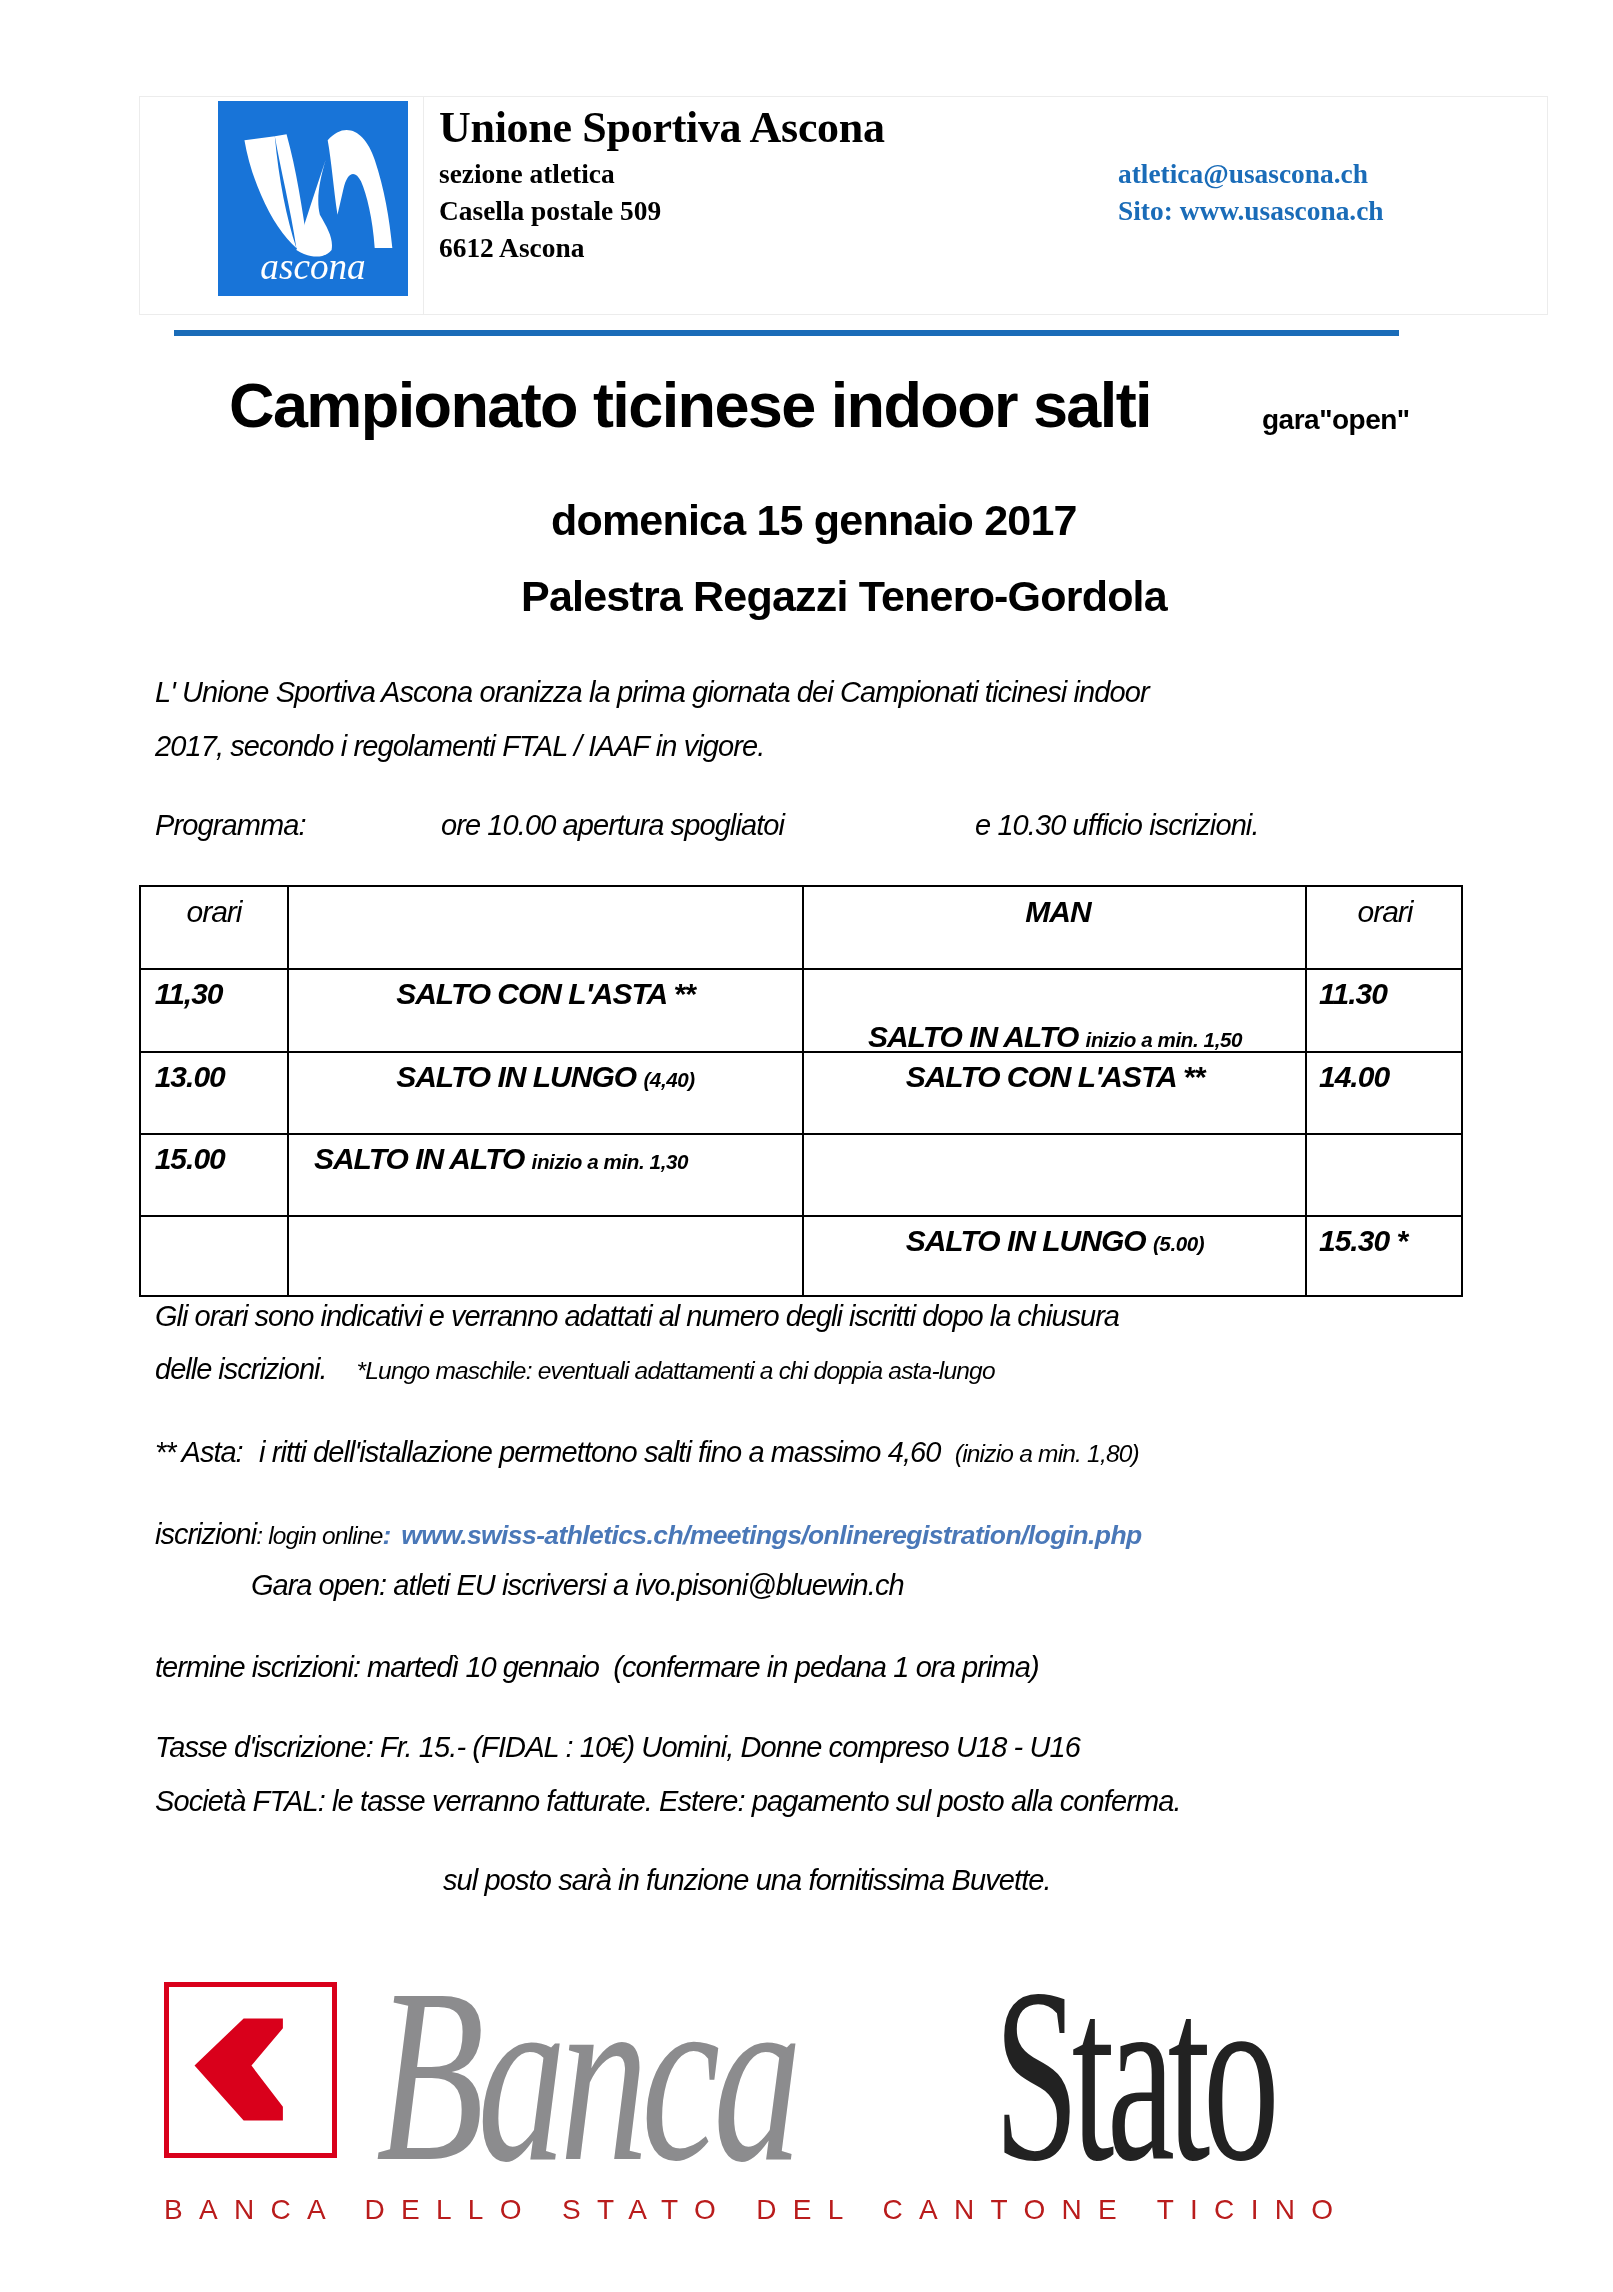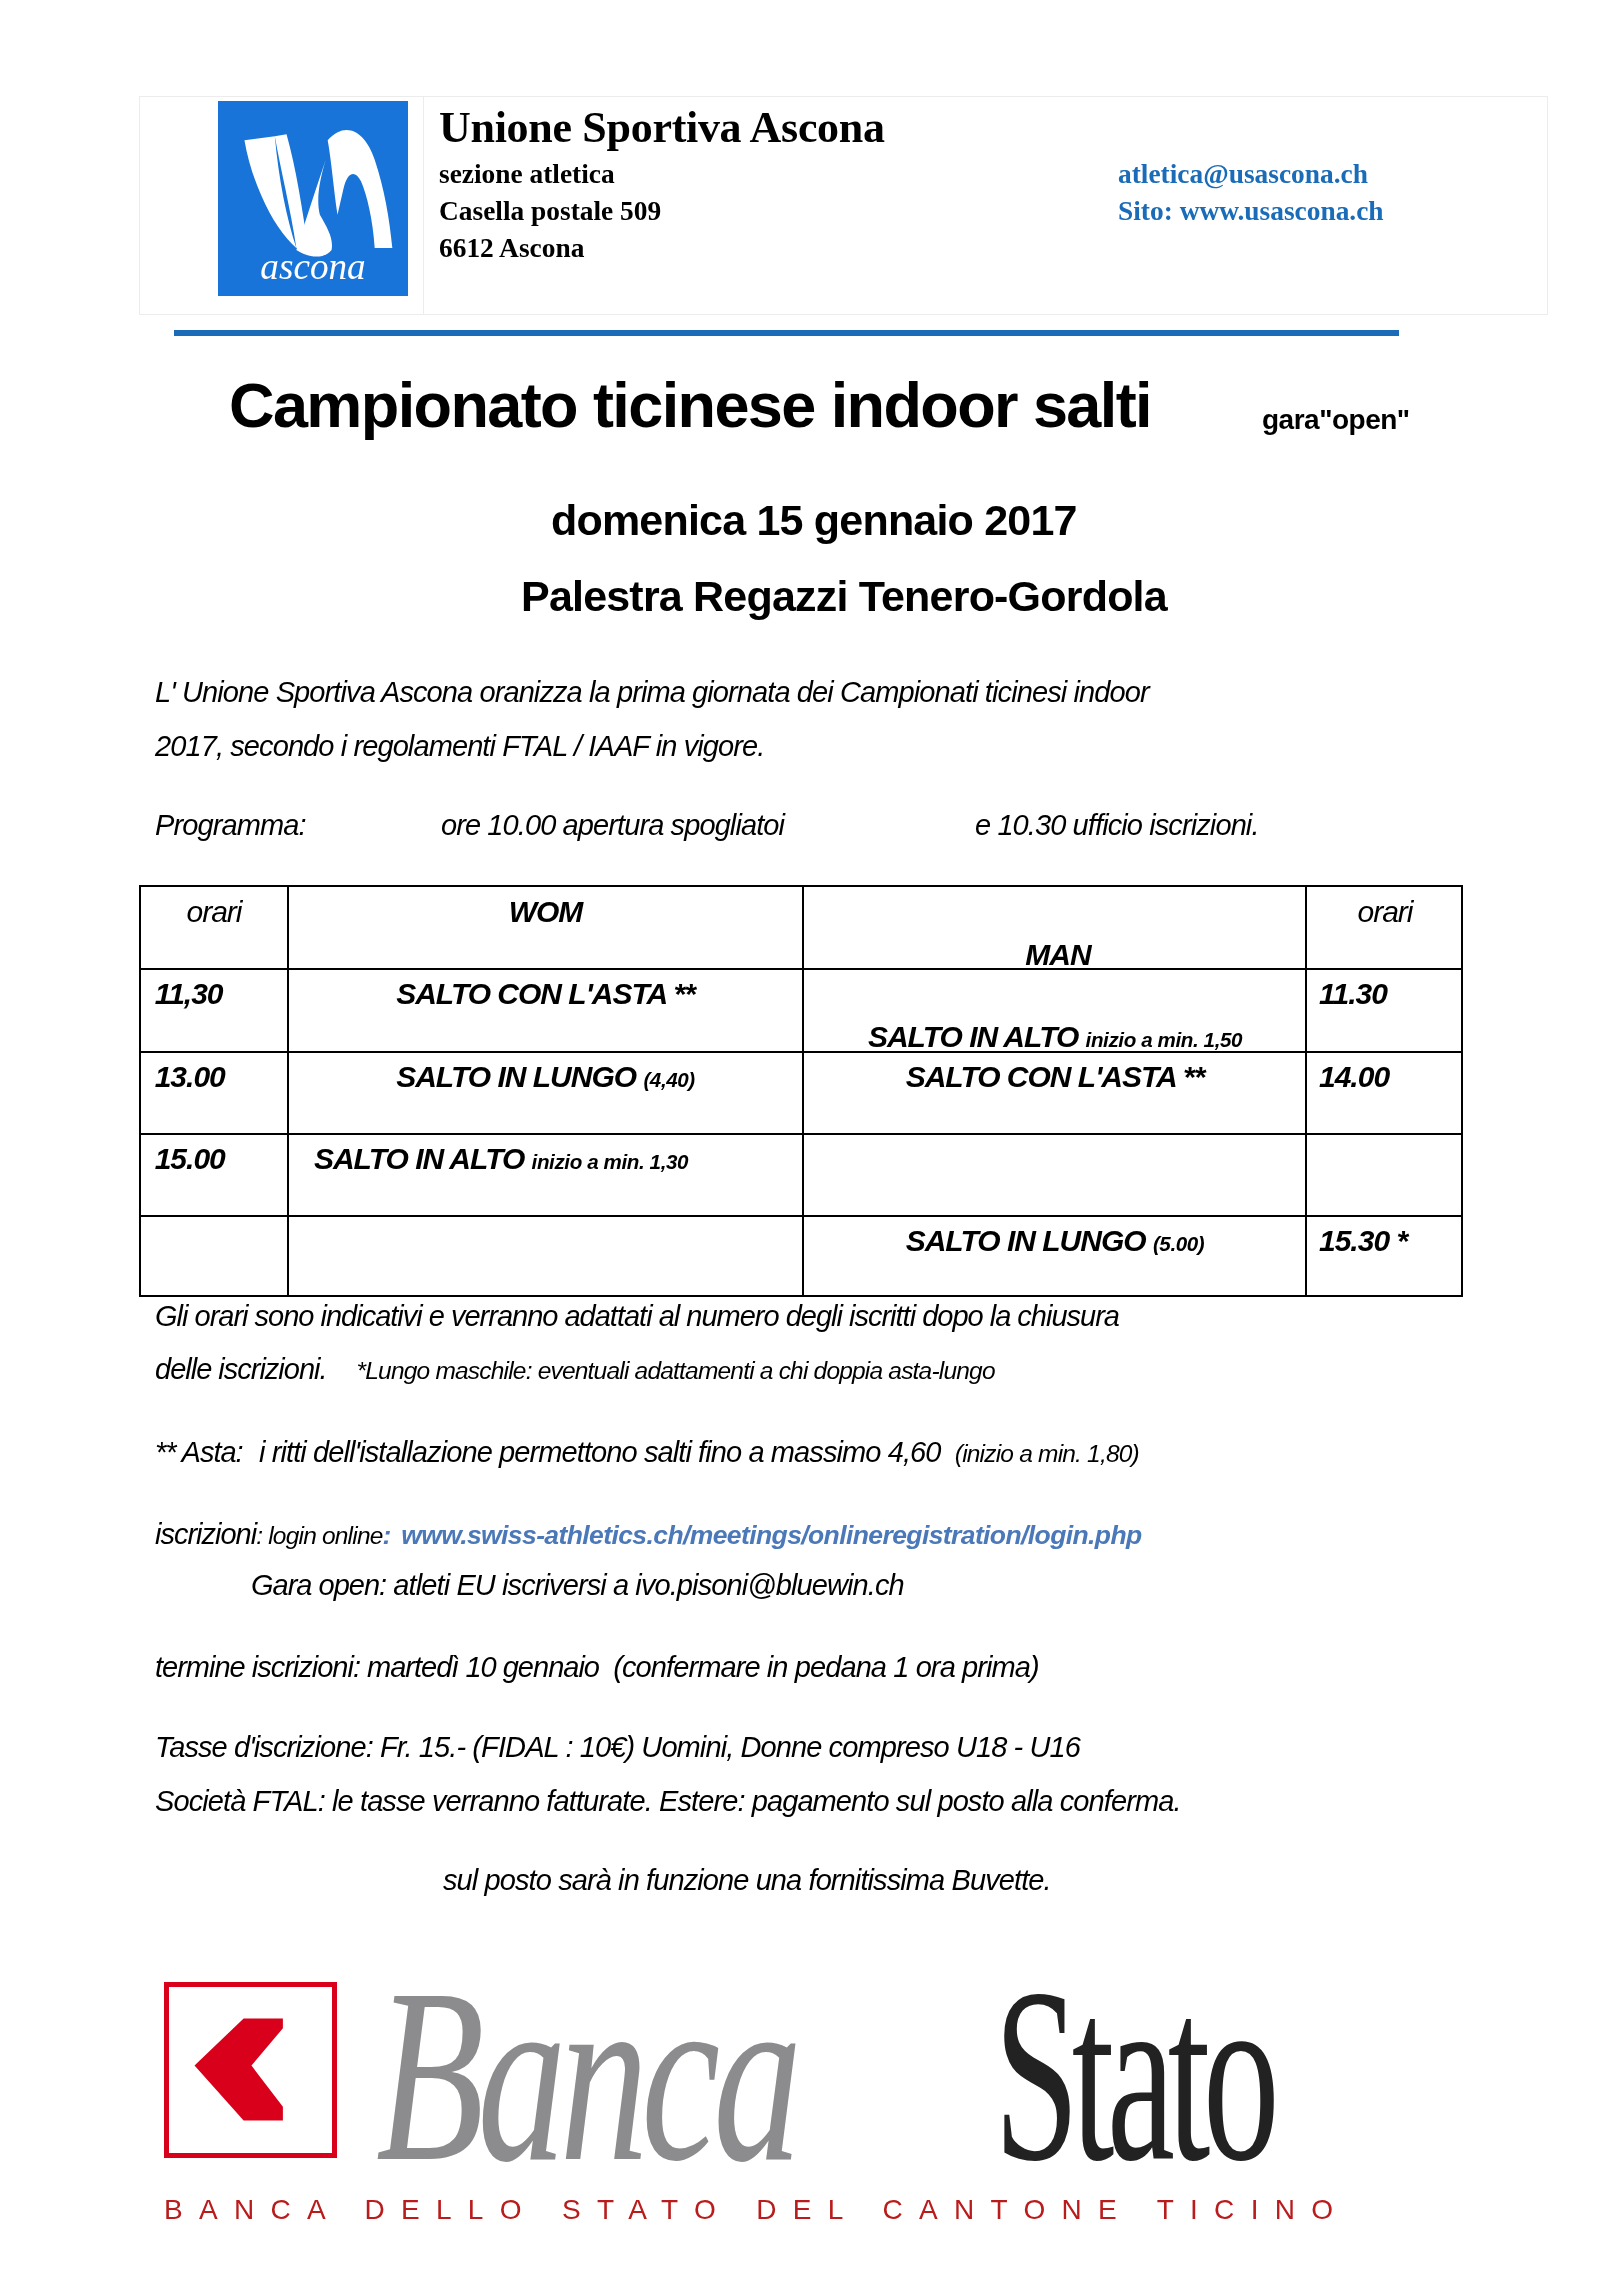--- a/index.html
+++ b/index.html
@@ -86,22 +86,21 @@
 <div id="schedule-table">
   <div class="vline" style="left:146px;"></div>
   <div class="vline" style="left:661px;"></div>
   <div class="vline" style="left:1164px;"></div>
   <div class="hline" style="top:81px;"></div>
   <div class="hline" style="top:164px;"></div>
   <div class="hline" style="top:246px;"></div>
   <div class="hline" style="top:328px;"></div>
 
   <div class="cell hdr center" style="left:0; width:146px; top:7.8px;">orari</div>
-  <div class="cell hdr b center" style="left:148px; width:513px; top:7.8px;">WOM</div>
-  <div class="cell hdr b center" style="left:663px; width:508px; top:7.8px;margin-top:43px;">MAN</div>
+  <div class="cell hdr b center" style="left:663px; width:508px; top:7.8px;">MAN</div>
   <div class="cell hdr center" style="left:1166px; width:156px; top:7.8px;">orari</div>
 
   <div>
     <div class="cell" style="left:13.7px; top:90px;">11,30</div>
     <div class="cell center" style="left:148px; width:513px; top:90px;"><span>SALTO CON L'ASTA **</span> <small></small></div>
     <div class="cell center" style="left:663px; width:502px; top:90px;margin-top:43px;"><span>SALTO IN ALTO</span> <small>inizio a min. 1,50</small></div>
     <div class="cell" style="left:1178px; top:90px;">11.30</div>
   </div>
 
   <div>

